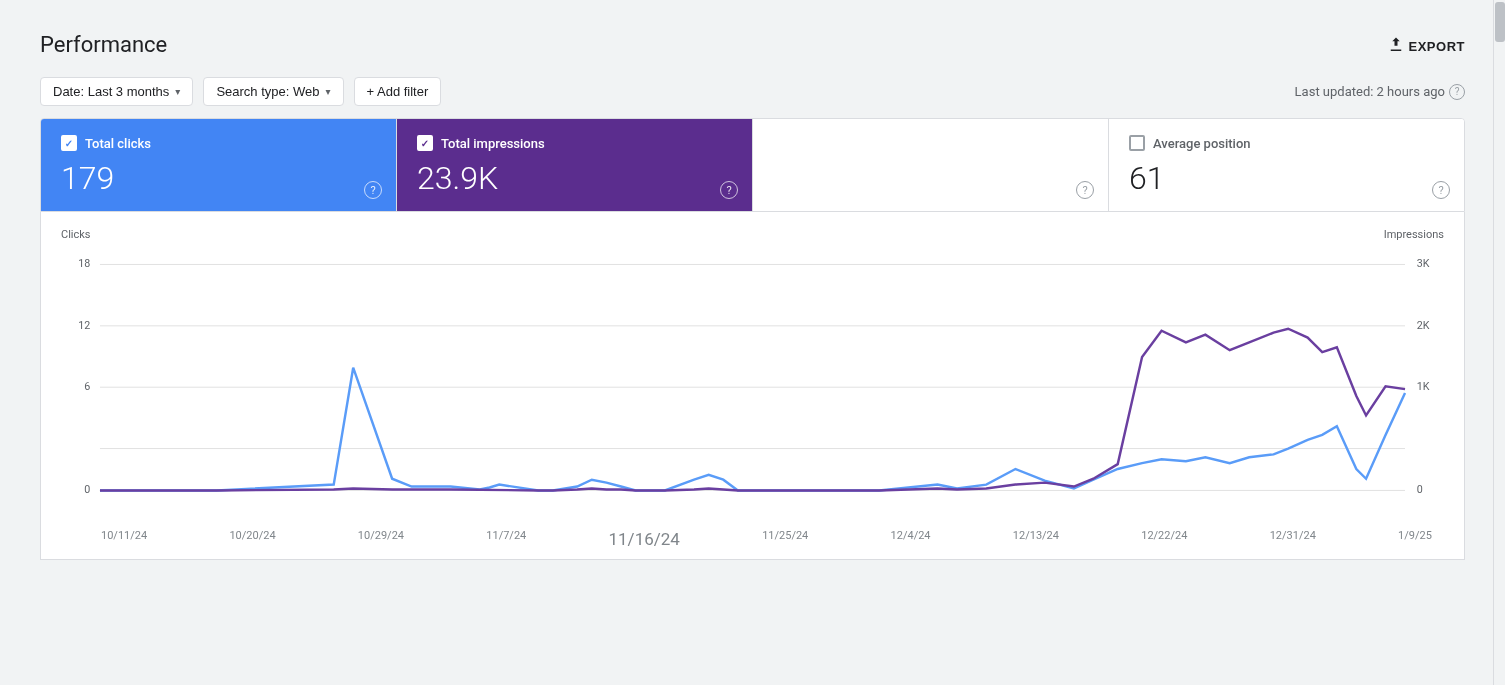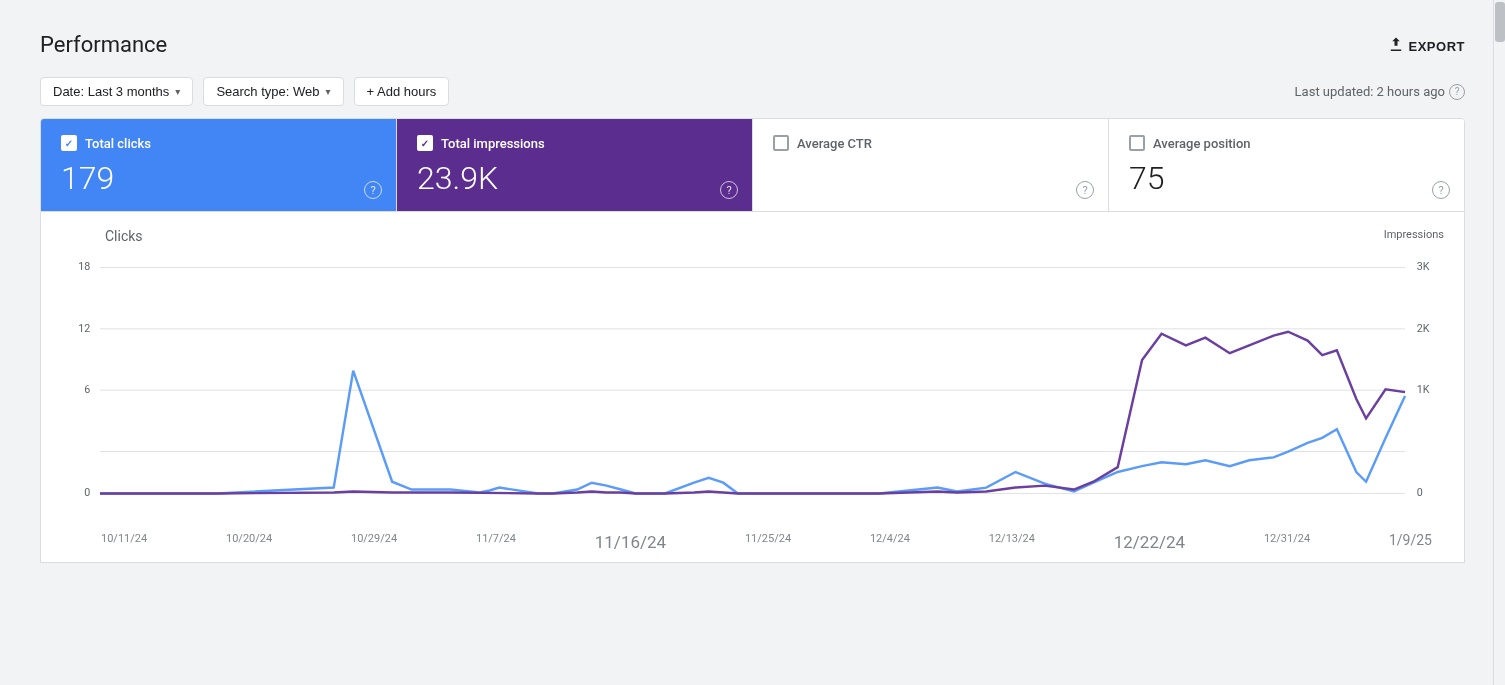--- a/index.html
+++ b/index.html
@@ -237,21 +237,21 @@
     <div class="filter-left">
       <button class="filter-btn">
         <span>Date: Last 3 months</span>
         <span class="chevron">▾</span>
       </button>
       <button class="filter-btn">
         <span>Search type: Web</span>
         <span class="chevron">▾</span>
       </button>
       <button class="add-filter-btn">
-        <span>+ Add hours</span>
+        <span>+ Add filter</span>
       </button>
     </div>
     <div class="last-updated">
       <span>Last updated: 2 hours ago</span>
       <span class="help-icon-small">?</span>
     </div>
   </div>
 
   <div class="metrics-row">
 
@@ -271,41 +271,37 @@
         <div class="metric-checkbox checked-purple">
           <span class="check-mark-purple">✓</span>
         </div>
         <span class="metric-name light">Total impressions</span>
       </div>
       <div class="metric-value light">23.9K</div>
       <div class="metric-help">?</div>
     </div>
 
     <div class="metric-card inactive">
-      <div class="metric-label-row">
-        <div class="metric-checkbox unchecked"></div>
-        <span class="metric-name dark">Average CTR</span>
-      </div>
       <div class="metric-help dark-help">?</div>
     </div>
 
     <div class="metric-card inactive">
       <div class="metric-label-row">
         <div class="metric-checkbox unchecked"></div>
         <span class="metric-name dark">Average position</span>
       </div>
-      <div class="metric-value dark">75</div>
+      <div class="metric-value dark">61</div>
       <div class="metric-help dark-help">?</div>
     </div>
 
   </div>
 
   <div class="chart-area">
     <div style="display:flex;justify-content:space-between;margin-bottom:4px;">
-      <span style="font-size:14px;color:#5f6368;margin-left:44px;">Clicks</span>
+      <span style="font-size:11px;color:#5f6368;">Clicks</span>
       <span style="font-size:11px;color:#5f6368;">Impressions</span>
     </div>
 
     <div class="chart-svg-container">
       <svg class="chart" viewBox="0 0 1420 290" xmlns="http://www.w3.org/2000/svg">
 
         <line x1="40" y1="20" x2="1380" y2="20" stroke="#e0e0e0" stroke-width="1"></line>
         <line x1="40" y1="83" x2="1380" y2="83" stroke="#e0e0e0" stroke-width="1"></line>
         <line x1="40" y1="146" x2="1380" y2="146" stroke="#e0e0e0" stroke-width="1"></line>
         <line x1="40" y1="209" x2="1380" y2="209" stroke="#e0e0e0" stroke-width="1"></line>
@@ -428,23 +424,23 @@
 
     <div style="display:flex;justify-content:space-between;padding-left:40px;padding-right:12px;margin-top:2px;">
       <span style="font-size:11px;color:#80868b;">10/11/24</span>
       <span style="font-size:11px;color:#80868b;">10/20/24</span>
       <span style="font-size:11px;color:#80868b;">10/29/24</span>
       <span style="font-size:11px;color:#80868b;">11/7/24</span>
       <span style="font-size:17px;color:#80868b;">11/16/24</span>
       <span style="font-size:11px;color:#80868b;">11/25/24</span>
       <span style="font-size:11px;color:#80868b;">12/4/24</span>
       <span style="font-size:11px;color:#80868b;">12/13/24</span>
-      <span style="font-size:17px;color:#80868b;">12/22/24</span>
+      <span style="font-size:11px;color:#80868b;">12/22/24</span>
       <span style="font-size:11px;color:#80868b;">12/31/24</span>
-      <span style="font-size:14px;color:#80868b;">1/9/25</span>
+      <span style="font-size:11px;color:#80868b;">1/9/25</span>
     </div>
   </div>
 
   <div style="position:fixed;right:0;top:0;width:12px;height:100%;background:#f1f3f4;border-left:1px solid #dadce0;">
     <div style="width:10px;height:40px;background:#bdc1c6;border-radius:3px;margin:2px auto;"></div>
   </div>
 
 </div>
 
 </body></html>

